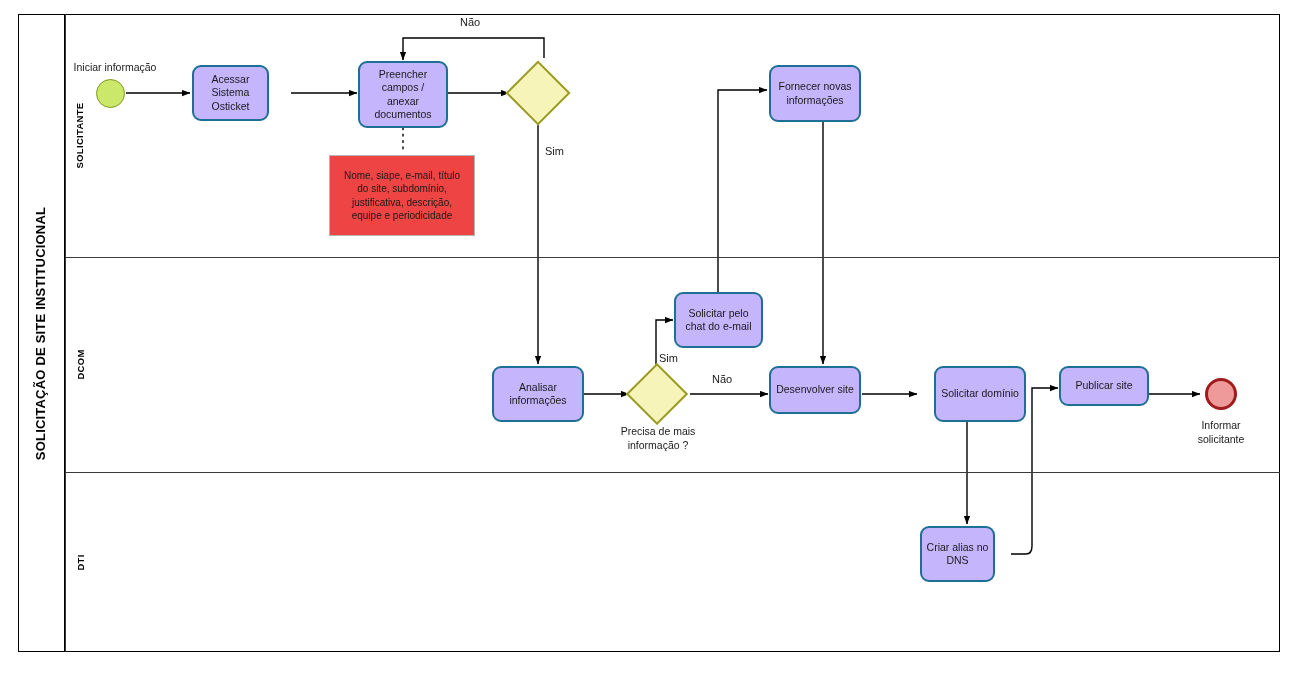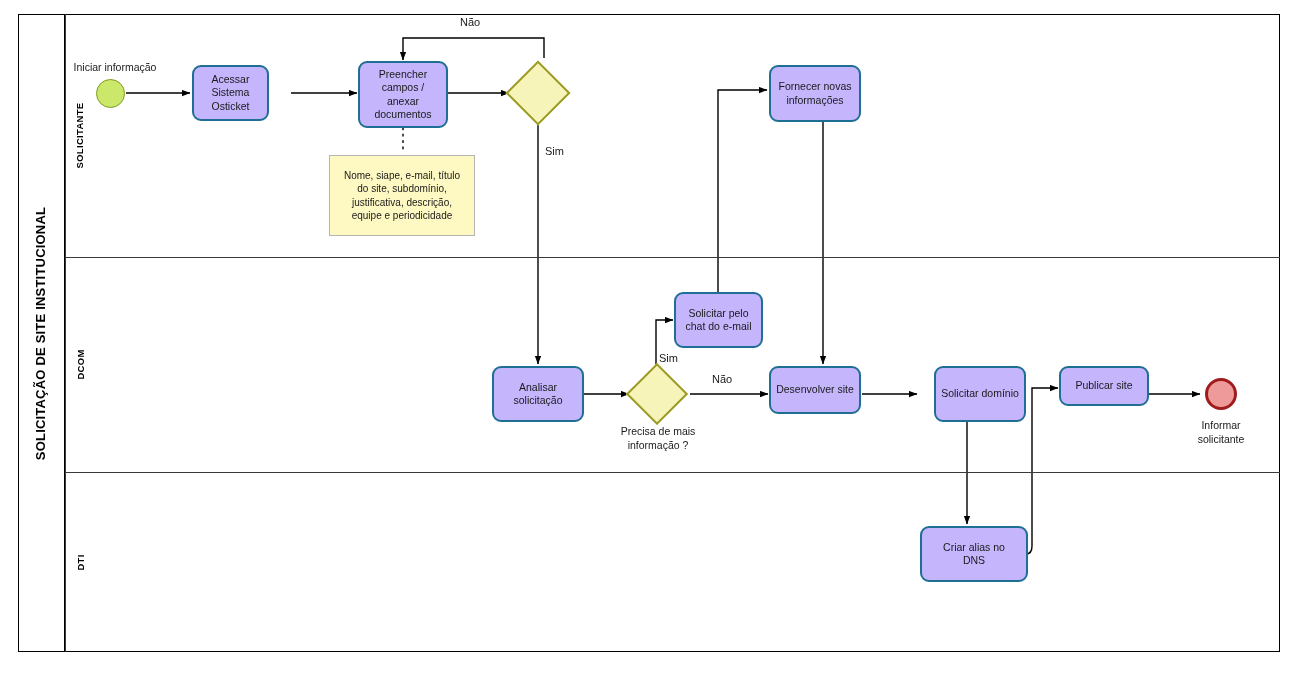--- a/index.html
+++ b/index.html
@@ -21,21 +21,21 @@
 
   
   .task{position:absolute;box-sizing:border-box;background:#c4b5fd;border:2px solid #1f6f94;
       border-radius:9px;display:flex;align-items:center;justify-content:center;text-align:center;
       font-size:10.5px;line-height:1.28;color:#1a1a1a;padding:2px 4px;}
   .event{position:absolute;border-radius:50%;box-sizing:border-box;}
   .event.start{background:#cbe86b;border:1.7px solid #7f9b20;}
   .event.end{background:#ef9a9a;border:3.4px solid #a01b1b;}
   .gateway{position:absolute;box-sizing:border-box;background:#f6f4b8;border:2px solid #9a9a24;
       transform:rotate(45deg);}
-  .note{position:absolute;box-sizing:border-box;background:#fef9c3;border:1px solid #b5b5b5;
+  .note{position:absolute;box-sizing:border-box;background:#ef4444;border:1px solid #b5b5b5;
       display:flex;align-items:center;justify-content:center;text-align:center;
       font-size:10px;line-height:1.35;color:#1a1a1a;padding:3px 5px;}
 
   
   .lbl{position:absolute;font-size:10.5px;color:#1a1a1a;line-height:1.3;white-space:pre;}
   .lbl.c{text-align:center;}
   .edge-lbl{position:absolute;font-size:11px;color:#1a1a1a;white-space:nowrap;}
 </style>
 </head>
 <body>
@@ -123,35 +123,35 @@
   <div class="edge-lbl" style="left:460px;top:16px;">Não</div>
   <div class="edge-lbl" style="left:545px;top:145px;">Sim</div>
 
   <div class="task" style="left:769px;top:65px;width:92px;height:57px;white-space:pre-line;">Fornecer novas
 informações</div>
 
   <div class="task" style="left:674px;top:292px;width:89px;height:56px;white-space:pre-line;">Solicitar pelo
 chat do e-mail</div>
 
   <div class="task" style="left:492px;top:366px;width:92px;height:56px;white-space:pre-line;">Analisar
-solicitação</div>
+informações</div>
 
   <div class="gateway" style="left:635px;top:372px;width:44px;height:44px;"></div>
   <div class="lbl c" style="left:597px;top:425px;width:122px;white-space:pre-line;">Precisa de mais
 informação ?</div>
 
   <div class="edge-lbl" style="left:659px;top:352px;">Sim</div>
   <div class="edge-lbl" style="left:712px;top:373px;">Não</div>
 
   <div class="task" style="left:769px;top:366px;width:92px;height:48px;white-space:pre-line;">Desenvolver site</div>
 
   <div class="task" style="left:918px;top:366px;width:92px;height:56px;white-space:pre-line;margin-left:16px;">Solicitar domínio</div>
 
   <div class="task" style="left:1059px;top:366px;width:90px;height:40px;white-space:pre-line;">Publicar site</div>
 
   <div class="event end" style="left:1205px;top:378px;width:32px;height:32px;"></div>
   <div class="lbl c" style="left:1171px;top:419px;width:100px;white-space:pre-line;">Informar
 solicitante</div>
 
-  <div class="task" style="left:920px;top:526px;width:108px;height:56px;white-space:pre-line;">Criar alias no
+  <div class="task" style="left:920px;top:526px;width:75px;height:56px;white-space:pre-line;">Criar alias no
 DNS</div>
 
 </div>
 
 </body></html>

